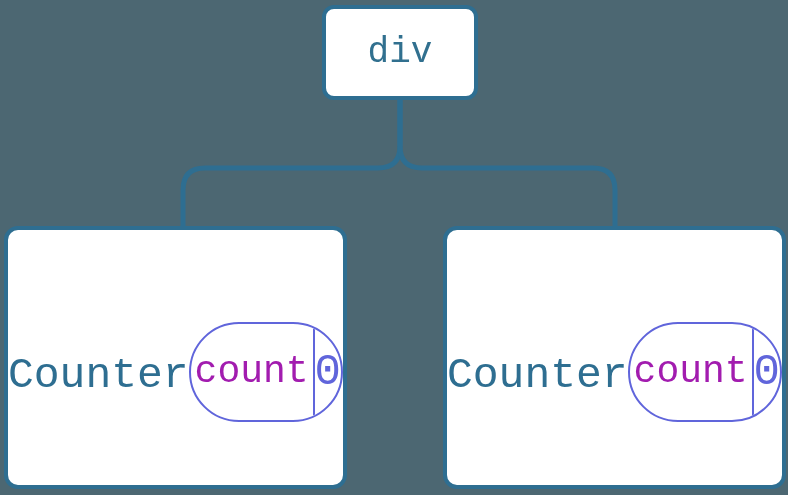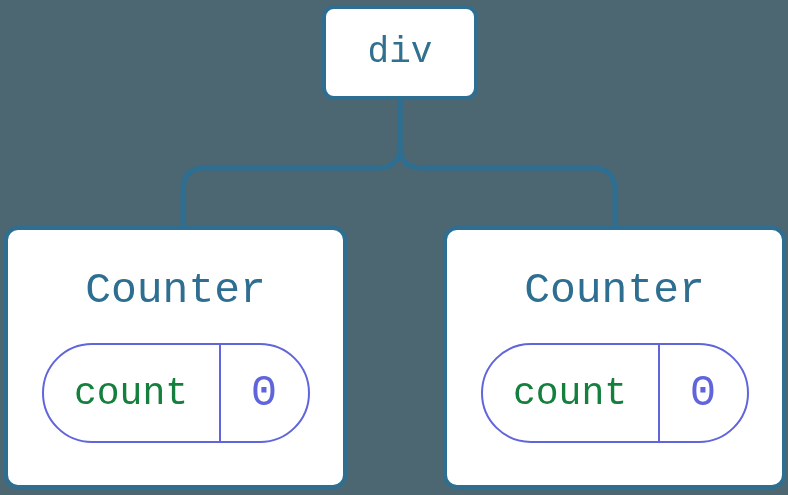--- a/index.html
+++ b/index.html
@@ -41,21 +41,21 @@
   .card {
     position: absolute;
     top: 226px;
     width: 343px;
     height: 263px;
     box-sizing: border-box;
     background: #FFFFFF;
     border: 4px solid #2E6E91;
     border-radius: 14px;
     display: flex;
-    flex-direction: column;
+    flex-direction: row;
     align-items: center;
   }
   .card-left  { left: 4px; }
   .card-right { left: 443px; }
   .card-title {
     margin-top: 36px;
     font-size: 43px;
     line-height: 1.15;
     color: #2E6E91;
     font-weight: 500;
@@ -70,21 +70,21 @@
     border-radius: 52px;
     display: flex;
     overflow: hidden;
   }
   .state-key-cell {
     width: 175px;
     display: flex;
     align-items: center;
     justify-content: center;
     font-size: 38px;
-    color: #15803d;
+    color: #a21caf;
   }
   .state-value-cell {
     flex: 1;
     border-left: 2px solid #6065DB;
     display: flex;
     align-items: center;
     justify-content: center;
     font-size: 44px;
     color: #6065DB;
   }

